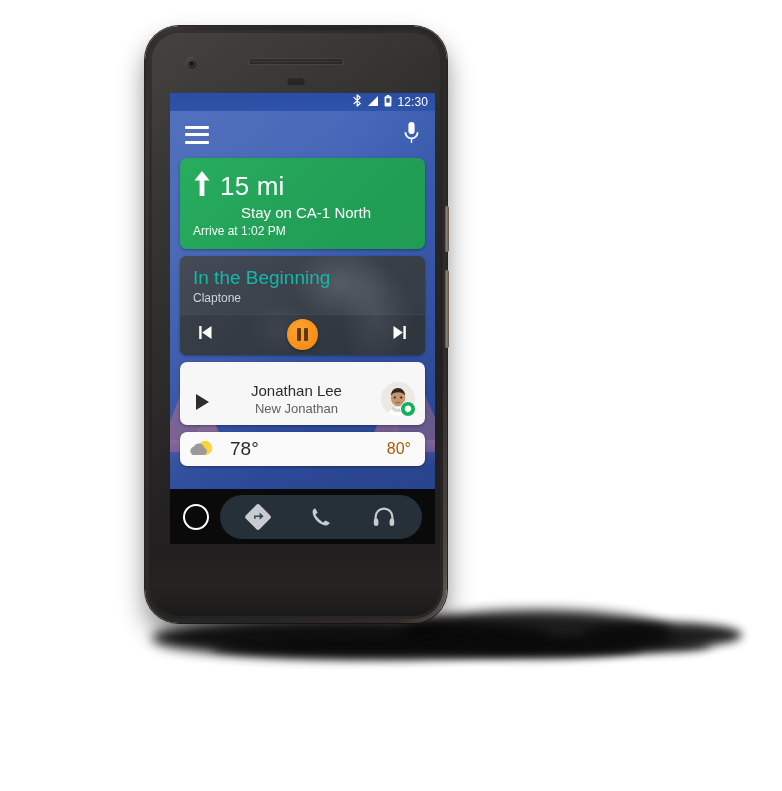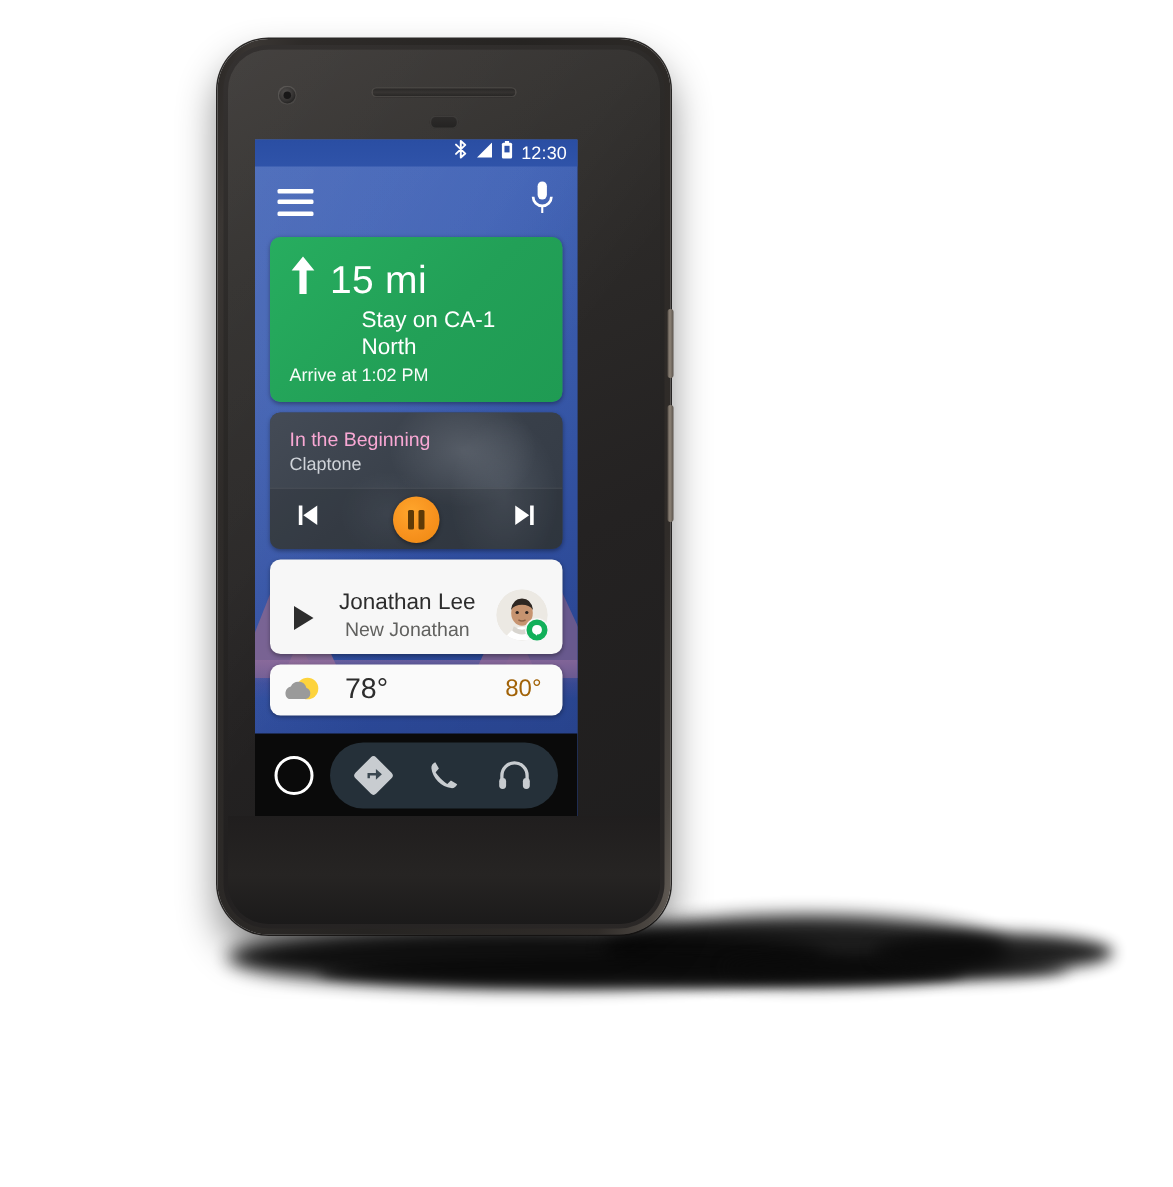--- a/index.html
+++ b/index.html
@@ -128,21 +128,21 @@
     border-radius: 4px;
     background: linear-gradient(180deg, #262423 0%, #1b1a19 100%);
     box-shadow: inset 0 0 0 1px rgba(90,86,82,.35);
   }
 
   
   #screen {
     position: absolute;
     left: 18px;
     top: 60px;
-    width: 215px;
+    width: 265px;
     height: 451px;
     overflow: hidden;
     background: #2f4fa0;
   }
   
   #wallpaper {
     position: absolute;
     inset: 0;
     background:
       linear-gradient(118deg, rgba(255,255,255,.07) 0%, rgba(255,255,255,.03) 40%, rgba(0,0,0,.04) 62%, rgba(0,0,0,.10) 100%),
@@ -291,22 +291,22 @@
       radial-gradient(ellipse 70px 54px at 66% 28%, rgba(200,205,215,.20), rgba(200,205,215,0) 70%),
       radial-gradient(ellipse 50px 74px at 80% 62%, rgba(180,190,205,.16), rgba(180,190,205,0) 72%),
       radial-gradient(ellipse 44px 40px at 40% 74%, rgba(150,160,180,.12), rgba(150,160,180,0) 70%),
       linear-gradient(140deg, #444b56 0%, #3a414b 45%, #333a44 100%);
   }
   #media-info {
     position: relative;
     padding: 10px 13px 9px 13px;
   }
   #media-title {
-    color: #f9a8d4;
-    font-size: 13px;
+    color: #14b8a6;
+    font-size: 19px;
     line-height: 1.25;
   }
   #media-artist {
     color: #cfd3d9;
     font-size: 12px;
     margin-top: 1px;
   }
   #media-controls {
     position: relative;
     height: 40px;

